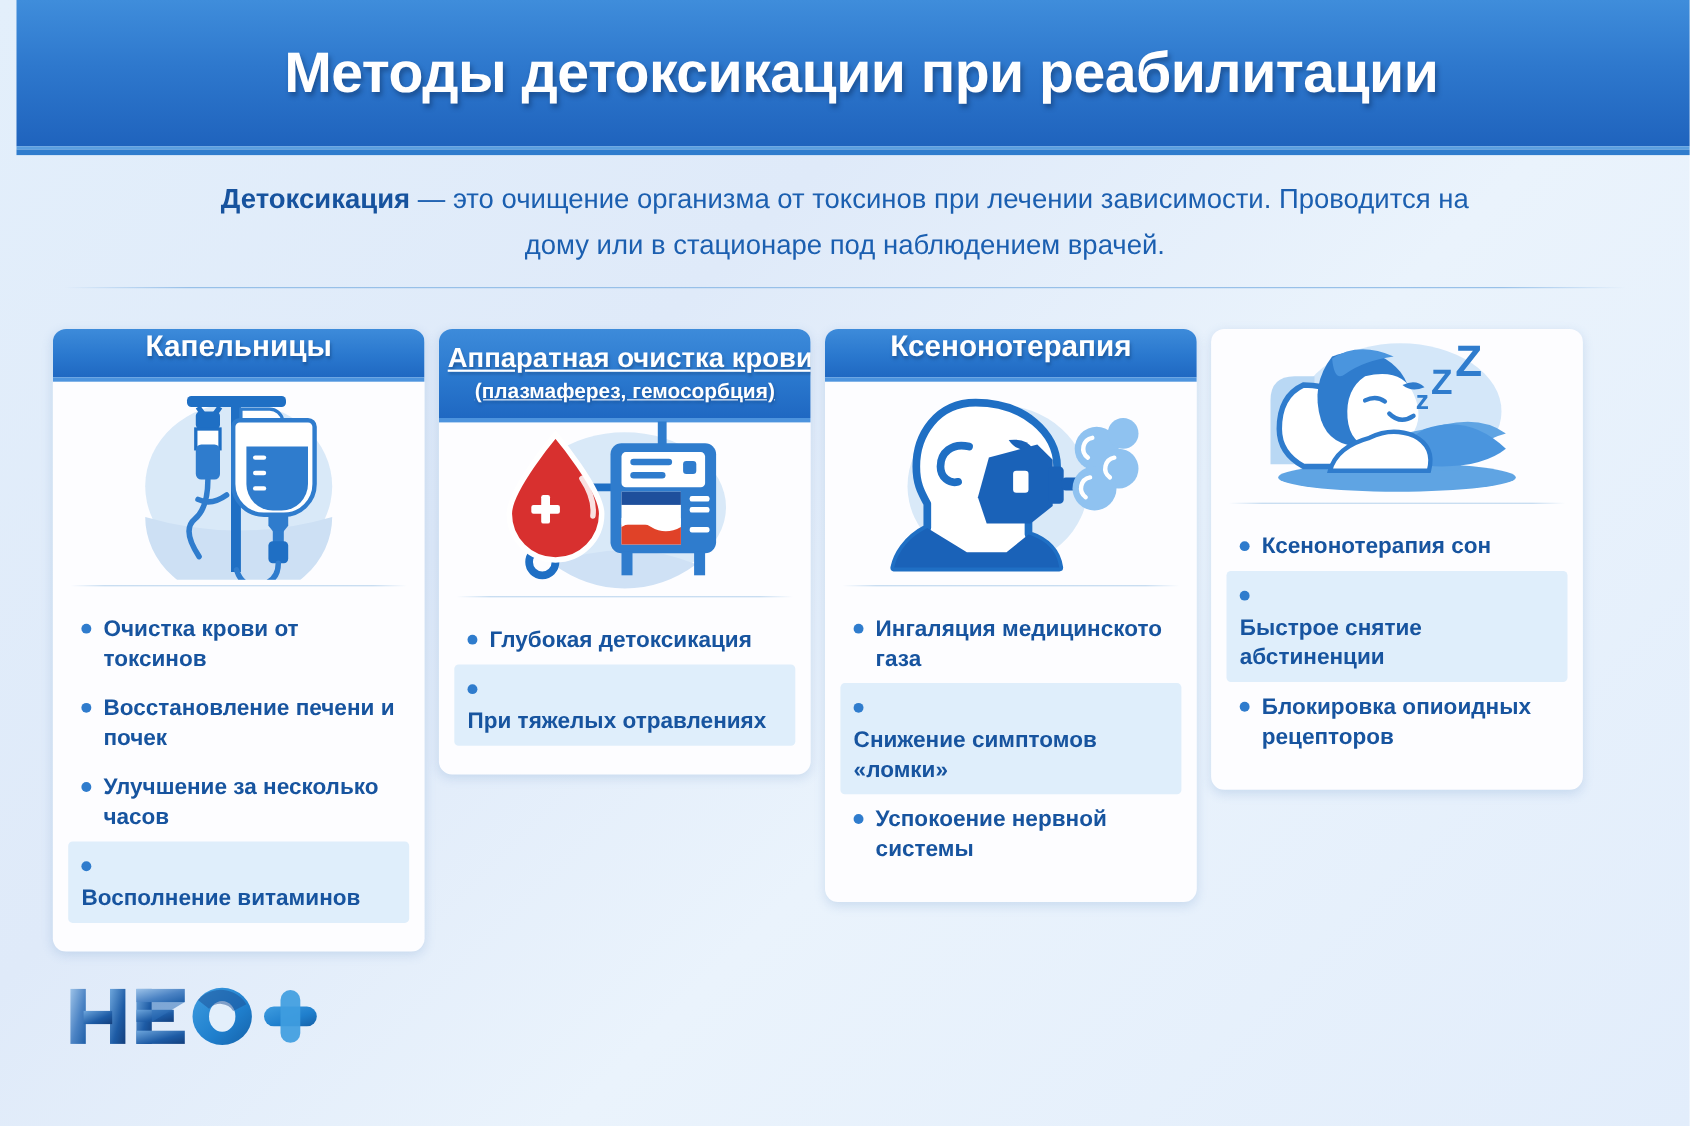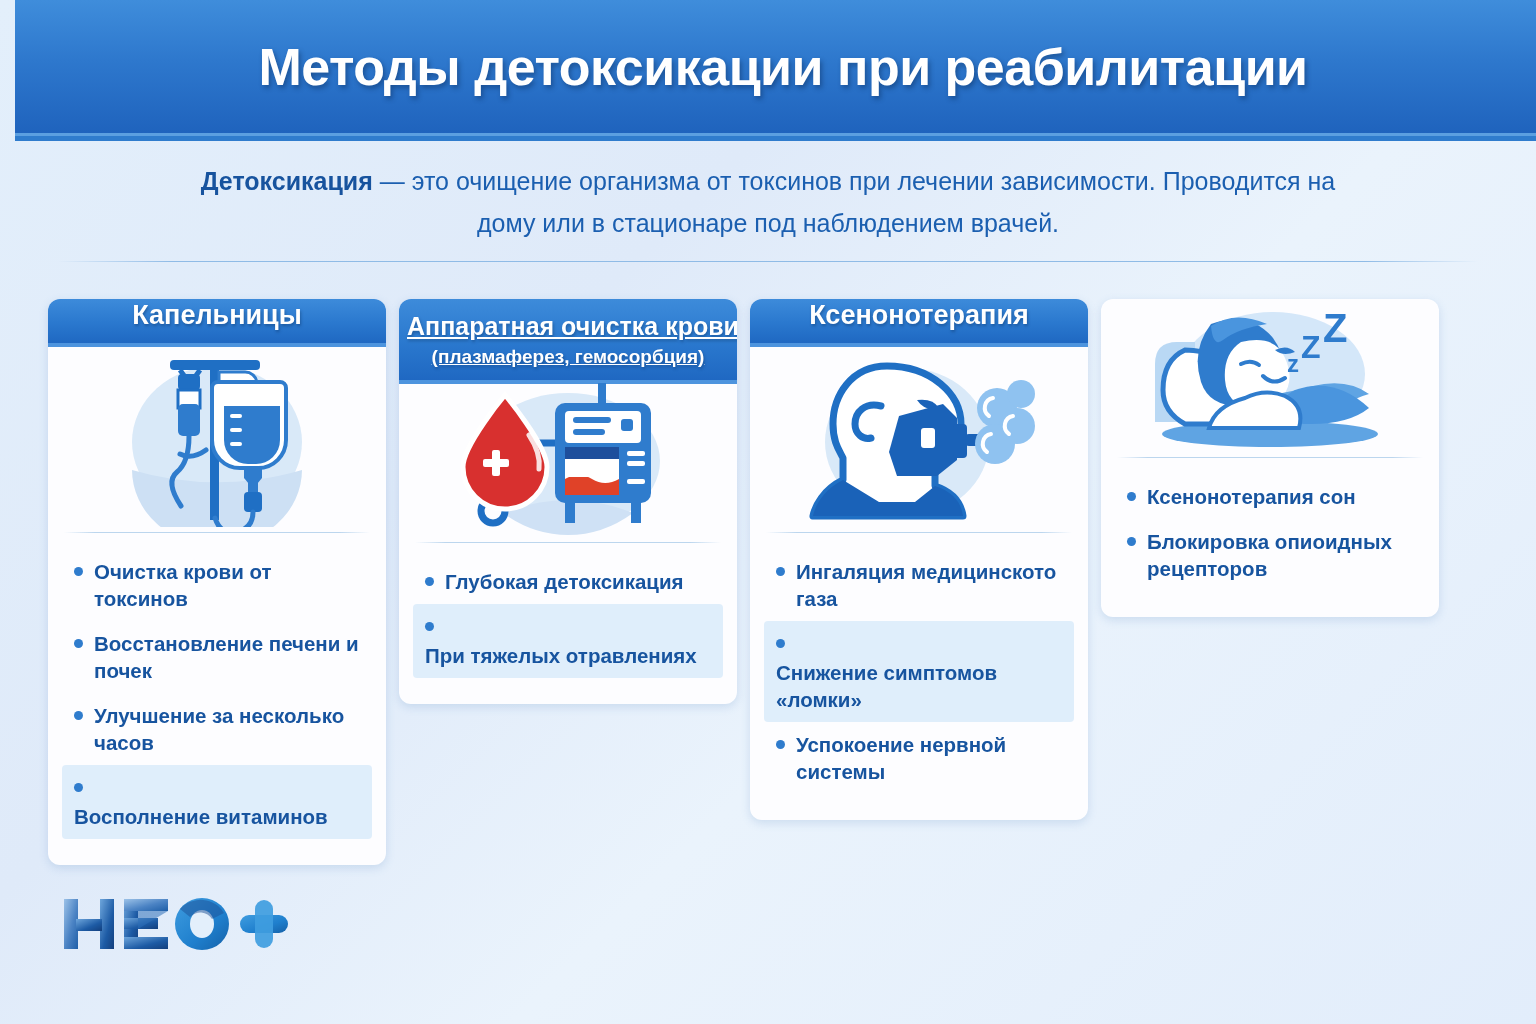--- a/index.html
+++ b/index.html
@@ -267,20 +267,24 @@
         <text x="156" y="56" font-family="Liberation Sans, sans-serif" font-size="32" font-weight="bold" fill="#2f7ccd">Z</text>
         <text x="178" y="40" font-family="Liberation Sans, sans-serif" font-size="40" font-weight="bold" fill="#2f7ccd">Z</text>
       </svg>
     </div>
     <div class="icon-sep"></div>
     <div class="bullets">
       <div class="bullet">
         <span class="dot"></span>
         <span>Ксенонотерапия сон</span>
       </div>
+      <div class="bullet hl">
+        <span class="dot"></span>
+        <span>Быстрое снятие абстиненции</span>
+      </div>
       <div class="bullet">
         <span class="dot"></span>
         <span>Блокировка опиоидных рецепторов</span>
       </div>
     </div>
   </div>
 
 </div>
 
 <div class="logo">

